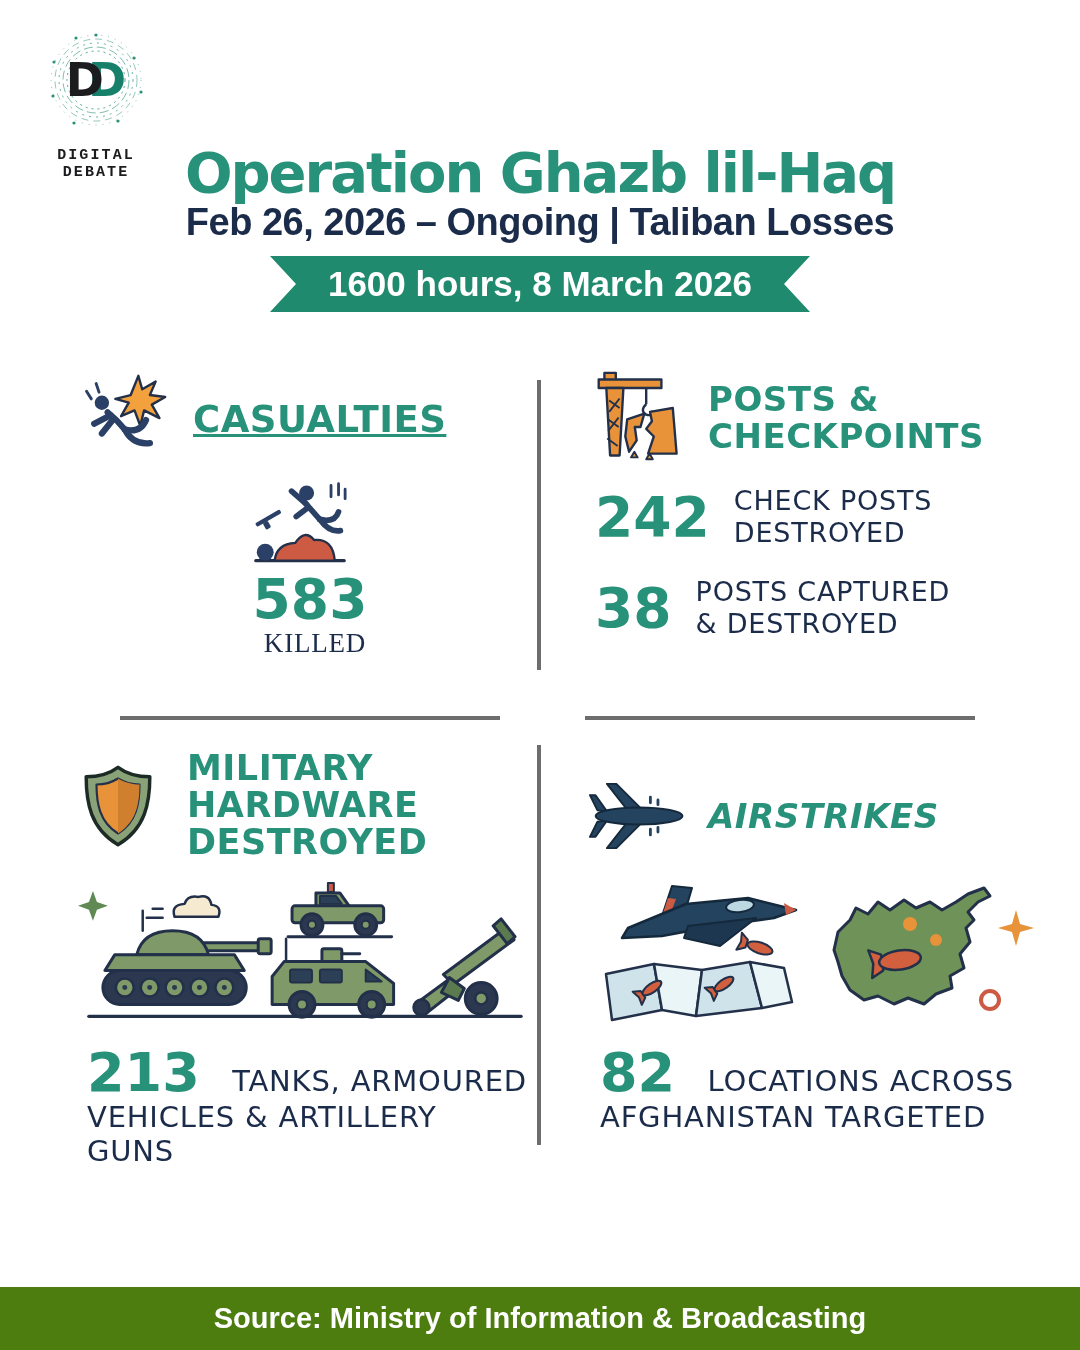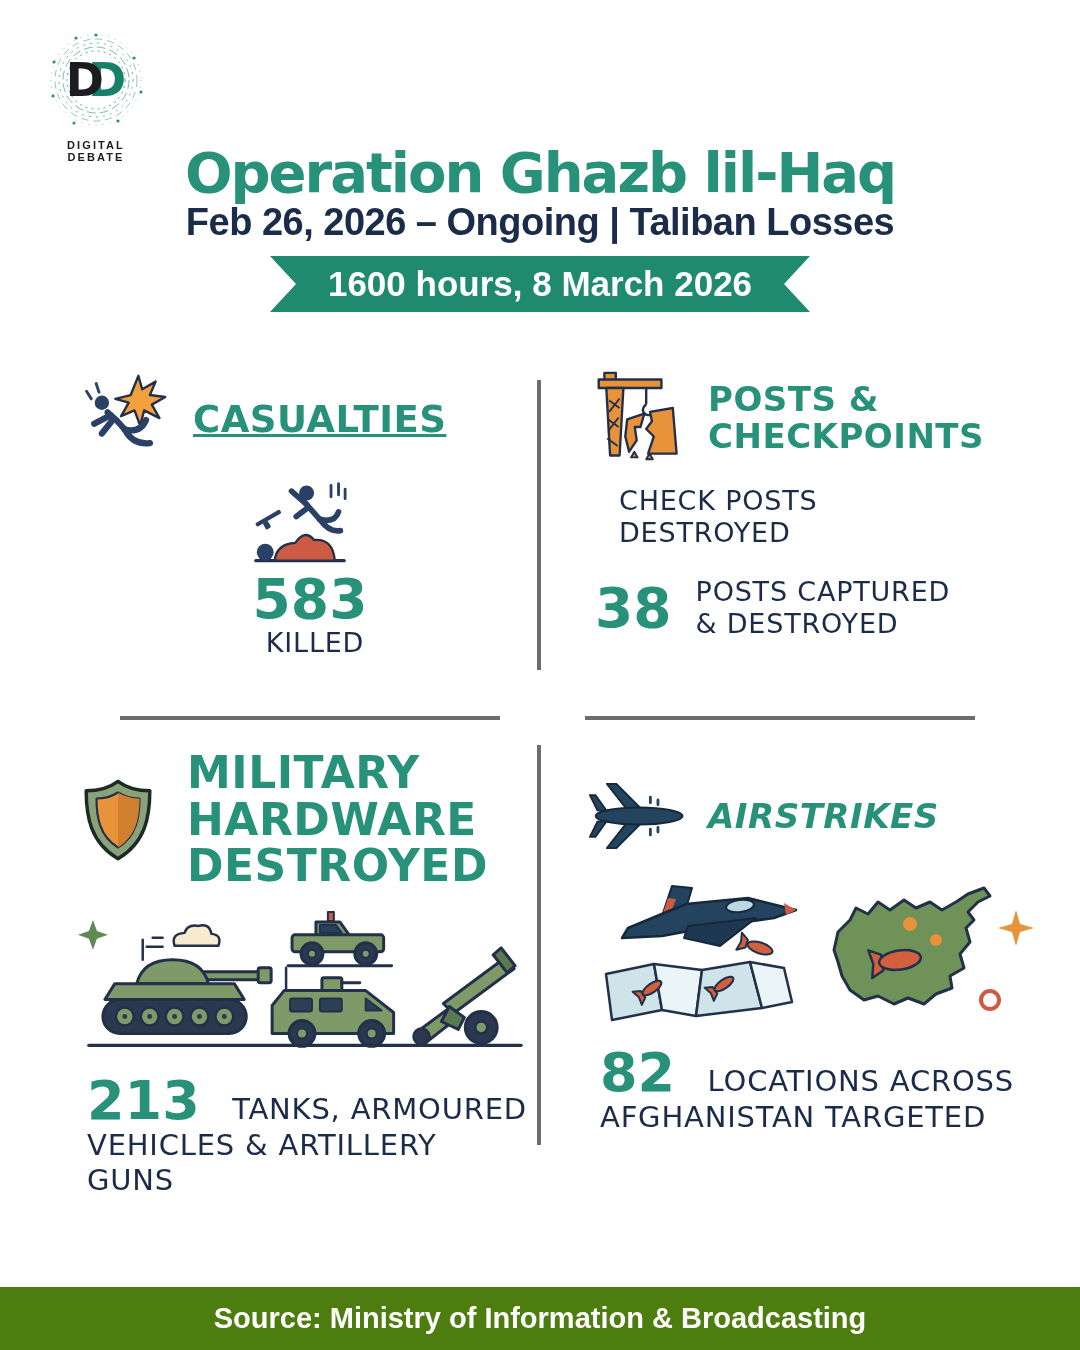--- a/index.html
+++ b/index.html
@@ -7,22 +7,22 @@
         font-family:"Liberation Sans",sans-serif;}
 
   
   .logo{position:absolute;left:44px;top:32px;width:104px;text-align:center;}
   .logo-mark{position:relative;width:96px;height:96px;margin:0 auto;}
   .logo-mark svg{position:absolute;left:0;top:0;}
   .monogram{position:absolute;inset:0;display:flex;align-items:center;justify-content:center;
             font-family:"DejaVu Sans",sans-serif;font-weight:bold;font-size:46px;line-height:1;}
   .monogram .d1{color:#1c1c1e;z-index:2;}
   .monogram .d2{color:#17806b;margin-left:-16px;z-index:1;}
-  .wordmark{margin-top:11px;font-family:Liberation Sans, sans-serif;font-weight:bold;
-            font-size:11px;letter-spacing:2.1px;color:#1c1c1e;}
+  .wordmark{margin-top:19px;font-family:Liberation Mono, monospace;font-weight:bold;
+            font-size:15px;letter-spacing:2.1px;color:#1c1c1e;}
 
   
   .title{position:absolute;top:140px;left:0;right:0;text-align:center;
          font-family:"DejaVu Sans",sans-serif;font-weight:bold;font-size:56px;
          letter-spacing:-2px;color:#27917a;margin:0;}
   .subtitle{position:absolute;top:201px;left:0;right:0;text-align:center;
             font-weight:bold;font-size:38px;color:#1b2b4a;margin:0;letter-spacing:-0.5px;}
   .ribbon{position:absolute;top:256px;left:50%;transform:translateX(-50%);
           width:540px;height:56px;line-height:56px;background:#1f8a6e;color:#ffffff;
           text-align:center;font-weight:bold;font-size:35px;
@@ -41,33 +41,33 @@
   .q-casualties{left:75px;top:372px;width:450px;}
   .q-posts{left:593px;top:370px;width:455px;}
   .q-hardware{left:75px;top:750px;width:462px;}
   .q-airstrikes{left:588px;top:776px;width:465px;}
 
   .sec-head{display:flex;align-items:center;}
   .sec-title{font-family:"DejaVu Sans",sans-serif;font-weight:bold;color:#27917a;
              font-size:34px;line-height:1.06;letter-spacing:0.5px;}
   .q-casualties .sec-title{font-size:37px;margin-left:22px;text-decoration:underline;}
   .q-posts .sec-title{margin-left:20px;}
-  .q-hardware .sec-title{margin-left:26px;font-size:44px;}
+  .q-hardware .sec-title{margin-left:26px;font-size:35px;}
   .q-airstrikes .sec-title{margin-left:16px;font-style:italic;}
   .multi{white-space:pre-line;}
 
   .stat-row{display:flex;align-items:center;}
   .stat-value{font-family:"DejaVu Sans",sans-serif;font-weight:bold;font-size:55px;
               color:#27917a;line-height:1;}
   .stat-label{font-family:"DejaVu Sans",sans-serif;font-size:27px;color:#1b2b4a;
               letter-spacing:0.8px;line-height:1.2;}
 
   .q-casualties .stat-row{margin-top:10px;flex-direction:column;}
   .q-casualties .stat-row .stat-value{margin-left:20px;}
-  .q-casualties .stat-row .stat-label{margin-left:30px;}
+  .q-casualties .stat-row .stat-label{margin-left:30px;font-family:Liberation Serif, serif;}
 
   .q-posts .stat-row{margin-top:20px;margin-left:2px;}
   .q-posts .stat-row + .stat-row{margin-top:26px;}
   .q-posts .stat-label{margin-left:24px;}
 
   .illus{margin-top:14px;}
 
   .stat-inline{margin:12px 0 0 12px;line-height:1.24;}
   .stat-inline .stat-value{font-size:54px;}
   .stat-inline .stat-label{margin-left:28px;font-size:29px;white-space:pre-line;}
@@ -175,20 +175,21 @@
           <polygon points="60,44 84,40 88,88 58,88 64,70 56,62 62,54" fill="#e8923a"></polygon>
           <polygon points="40,92 47,92 43.5,86" fill="#e8923a" stroke-width="2"></polygon>
           <polygon points="56,94 63,94 59.5,88" fill="#e8923a" stroke-width="2"></polygon>
         </g>
       </svg>
       <div class="sec-title multi">POSTS &amp;
 CHECKPOINTS</div>
     </div>
 
     <div class="stat-row">
+      <span class="stat-value">242</span>
       <span class="stat-label multi">CHECK POSTS
 DESTROYED</span>
     </div>
 
     <div class="stat-row">
       <span class="stat-value">38</span>
       <span class="stat-label multi">POSTS CAPTURED
 &amp; DESTROYED</span>
     </div>
   </section>

